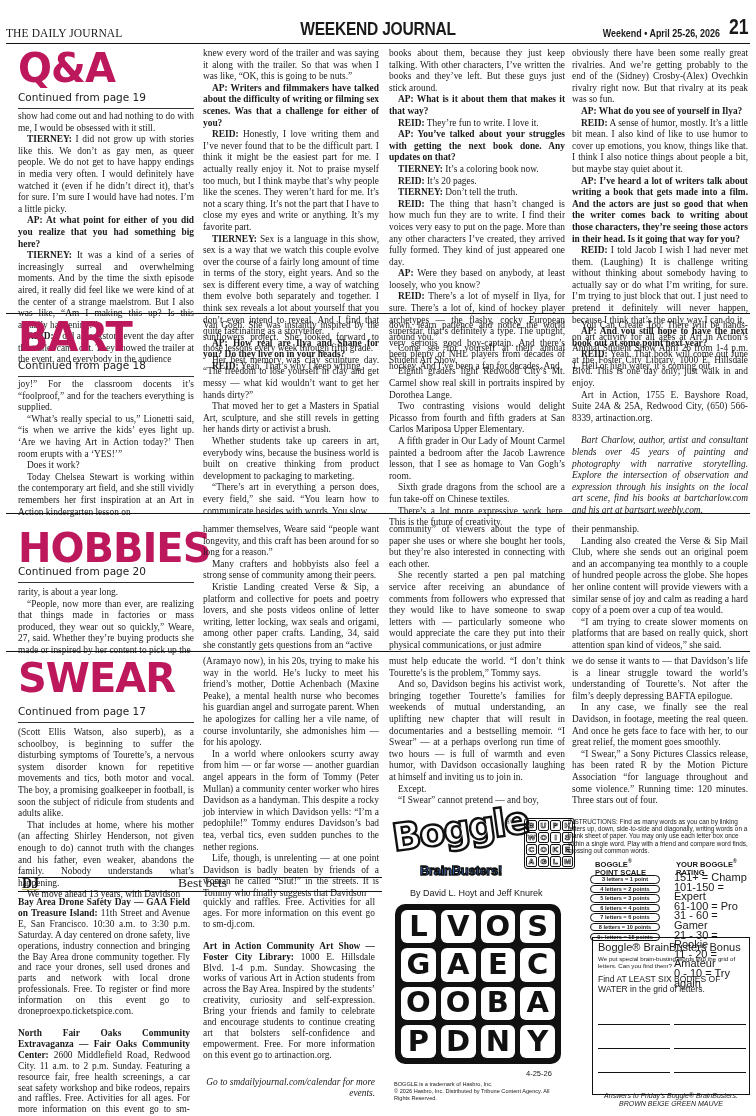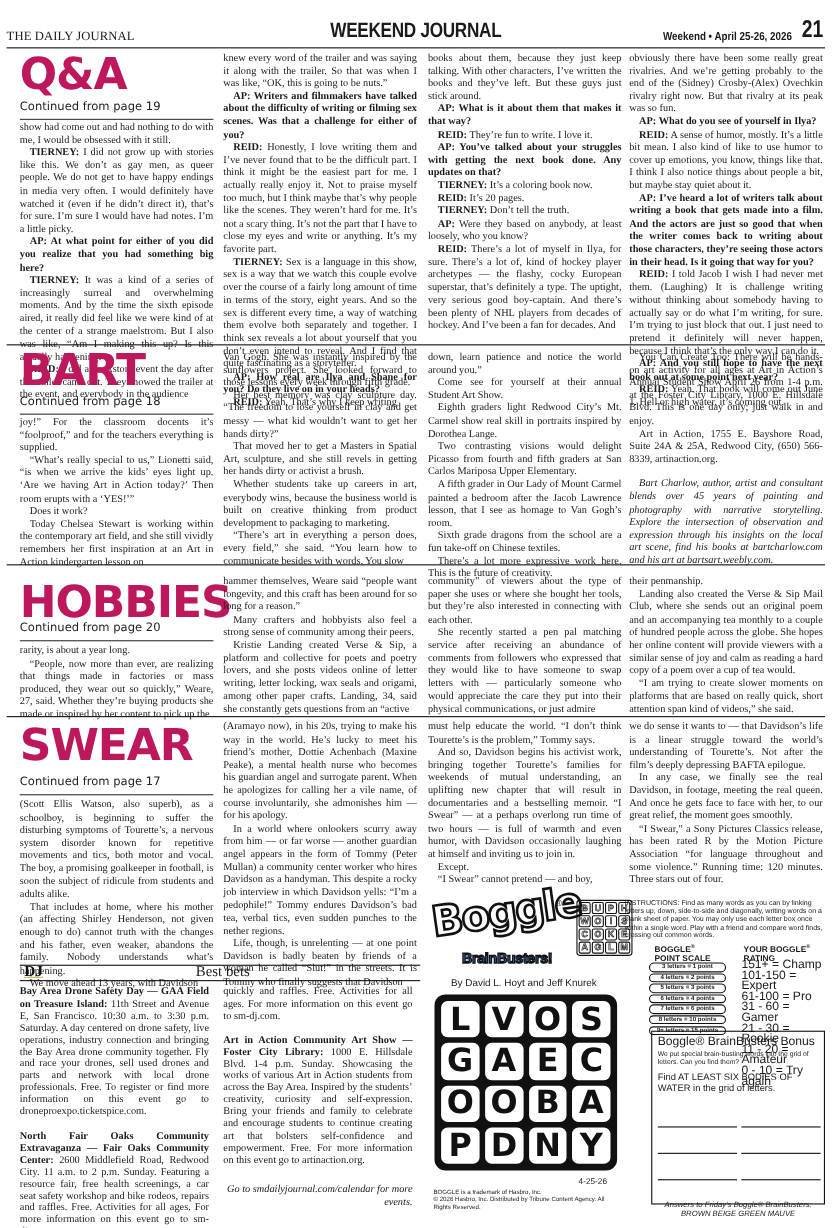--- a/index.html
+++ b/index.html
@@ -82,20 +82,21 @@
       <p><b>REID:</b> Yeah. That’s why I keep writing</p>
     </div>
   <div class="col" style="left:383px;top:2px;width:176px">
       <p class="noind">books about them, because they just keep talking. With other characters, I’ve written the books and they’ve left. But these guys just stick around.</p>
       <p class="q">AP: What is it about them that makes it that way?</p>
       <p><b>REID:</b> They’re fun to write. I love it.</p>
       <p class="q">AP: You’ve talked about your struggles with getting the next book done. Any updates on that?</p>
       <p><b>TIERNEY:</b> It’s a coloring book now.</p>
       <p><b>REID:</b> It’s 20 pages.</p>
       <p><b>TIERNEY:</b> Don’t tell the truth.</p>
+      <p><b>REID:</b> The thing that hasn’t changed is how much fun they are to write. I find their voices very easy to put on the page. More than any other characters I’ve created, they arrived fully formed. They kind of just appeared one day.</p>
       <p><b>AP:</b> Were they based on anybody, at least loosely, who you know?</p>
       <p><b>REID:</b> There’s a lot of myself in Ilya, for sure. There’s a lot of, kind of hockey player archetypes — the flashy, cocky European superstar, that’s definitely a type. The uptight, very serious good boy-captain. And there’s been plenty of NHL players from decades of hockey. And I’ve been a fan for decades. And</p>
     </div>
   <div class="col" style="left:566px;top:2px;width:176px">
       <p class="noind">obviously there have been some really great rivalries. And we’re getting probably to the end of the (Sidney) Crosby-(Alex) Ovechkin rivalry right now. But that rivalry at its peak was so fun.</p>
       <p class="q">AP: What do you see of yourself in Ilya?</p>
       <p><b>REID:</b> A sense of humor, mostly. It’s a little bit mean. I also kind of like to use humor to cover up emotions, you know, things like that. I think I also notice things about people a bit, but maybe stay quiet about it.</p>
       <p class="q">AP: I’ve heard a lot of writers talk about writing a book that gets made into a film. And the actors are just so good that when the writer comes back to writing about those characters, they’re seeing those actors in their head. Is it going that way for you?</p>
       <p><b>REID:</b> I told Jacob I wish I had never met them. (Laughing) It is challenge writing without thinking about somebody having to actually say or do what I’m writing, for sure. I’m trying to just block that out. I just need to pretend it definitely will never happen, because I think that’s the only way I can do it.</p>
       <p class="q">AP: And you still hope to have the next book out at some point next year?</p>

